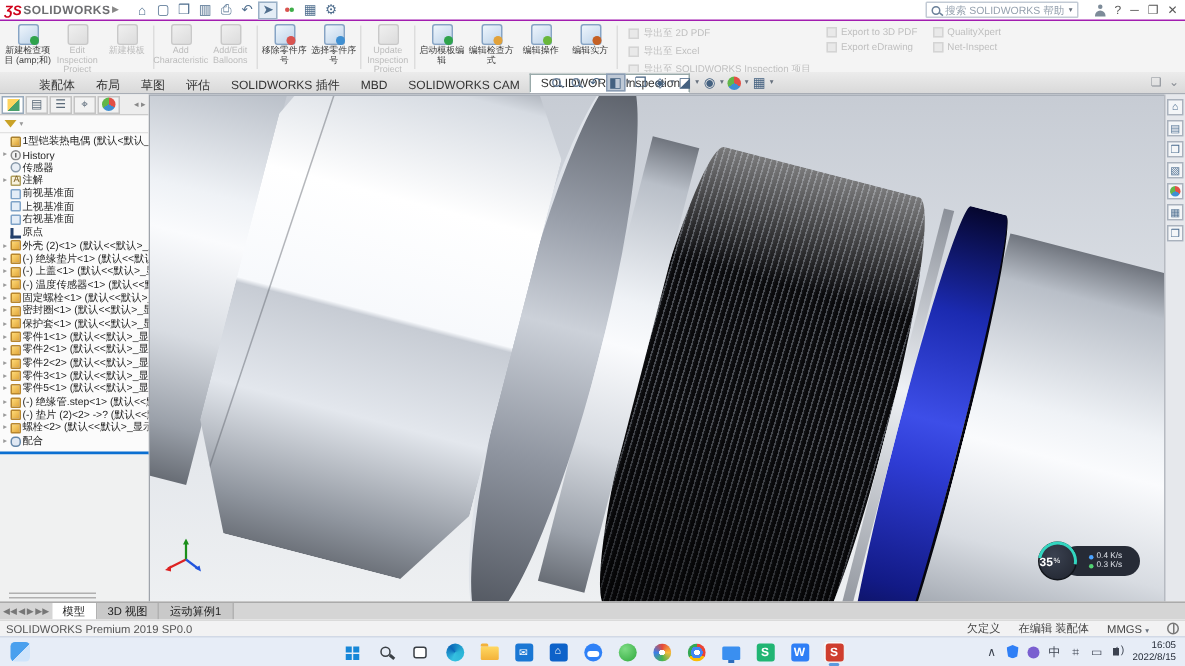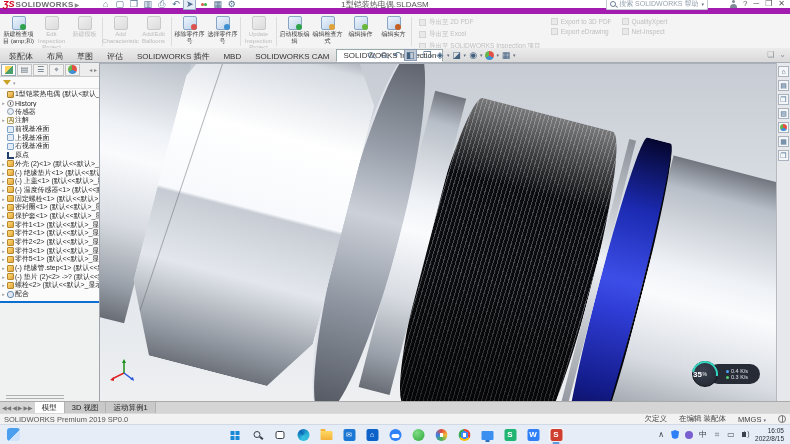--- a/index.html
+++ b/index.html
@@ -1,20 +1,20 @@
 <!DOCTYPE html>
 <html><head>
 <meta charset="utf-8">
 <style>
   *{box-sizing:border-box;margin:0;padding:0}
   html,body{width:790px;height:444px;overflow:hidden}
   body{position:relative;font-family:"Liberation Sans","DejaVu Sans",sans-serif;font-size:9px;color:#333;background:#fff}
 
   
-  .titlebar{height:14px;background:#fff;display:flex;align-items:center;padding:0 3px;gap:20px;position:relative;border-bottom:6px solid #a21caf}
+  .titlebar{height:14px;background:#fff;display:flex;align-items:center;padding:0 3px;gap:9px;position:relative;border-bottom:1px solid #a21caf}
   .logo{display:flex;align-items:center;gap:1px;flex:0 0 auto}
   .logo .ds{color:#d0021b;font-weight:bold;font-style:italic;font-size:9px}
   .logo .sw{color:#6d6e71;font-weight:bold;font-size:8px;letter-spacing:.3px}
   .logo .fly{color:#888;font-size:6px}
   .qa{width:13px;height:12px;display:flex;align-items:center;justify-content:center;color:#4f6e8e;font-size:9px}
   .qa.pressed{border:1px solid #9ab0c6;background:#e4edf6}
   .dot2{width:3px;height:3px;border-radius:50%;display:inline-block}
   .title-center{position:absolute;left:200px;right:220px;text-align:center;font-size:8px;color:#555;pointer-events:none;white-space:nowrap;overflow:hidden}
   .search-box{margin-left:auto;display:flex;align-items:center;border:1px solid #c3cbd5;background:#fff;height:11px;padding:0 3px;font-size:7px;color:#96a2af;gap:3px;border-radius:1px;flex:0 0 auto}
   .mag{width:6px;height:6px;border:1px solid #6b8099;border-radius:50%;position:relative;display:inline-block}
@@ -185,21 +185,20 @@
       <span class="qa">⎙</span>
       <span class="qa">↶</span>
       <span class="qa pressed">➤</span>
       <span class="qa">
         <span class="dot2" style="background: rgb(217, 83, 79);"></span>
         <span class="dot2" style="background: rgb(63, 174, 73);"></span>
       </span>
       <span class="qa">▦</span>
       <span class="qa">⚙</span>
     </div>
-  <div class="title-center">1型铠装热电偶.SLDASM</div>
   <div class="search-box">
     <span class="mag"></span>
     <span>搜索 SOLIDWORKS 帮助</span>
     <span class="ddm">▾</span>
   </div>
   <div class="wicons">
     <span class="person"></span>
     <span>?</span>
     <span>─</span>
     <span>❐</span>
@@ -295,21 +294,21 @@
         </div>
         <div class="rtitem">
           <span class="rtico"></span>
           <span>Net-Inspect</span>
         </div>
       </div>
     </div>
 </div>
 
 <div class="tabrow">
-  <div id="ribbon-tabs" style="display:flex;align-items:flex-end;padding-left:2px">
+  <div id="ribbon-tabs" style="display:flex;align-items:flex-end;padding-left:19px">
       <div class="rtab">装配体</div>
       <div class="rtab">布局</div>
       <div class="rtab">草图</div>
       <div class="rtab">评估</div>
       <div class="rtab">SOLIDWORKS 插件</div>
       <div class="rtab">MBD</div>
       <div class="rtab">SOLIDWORKS CAM</div>
       <div class="rtab active">SOLIDWORKS Inspection</div>
     </div>
   <div id="headsup" class="headsup">

